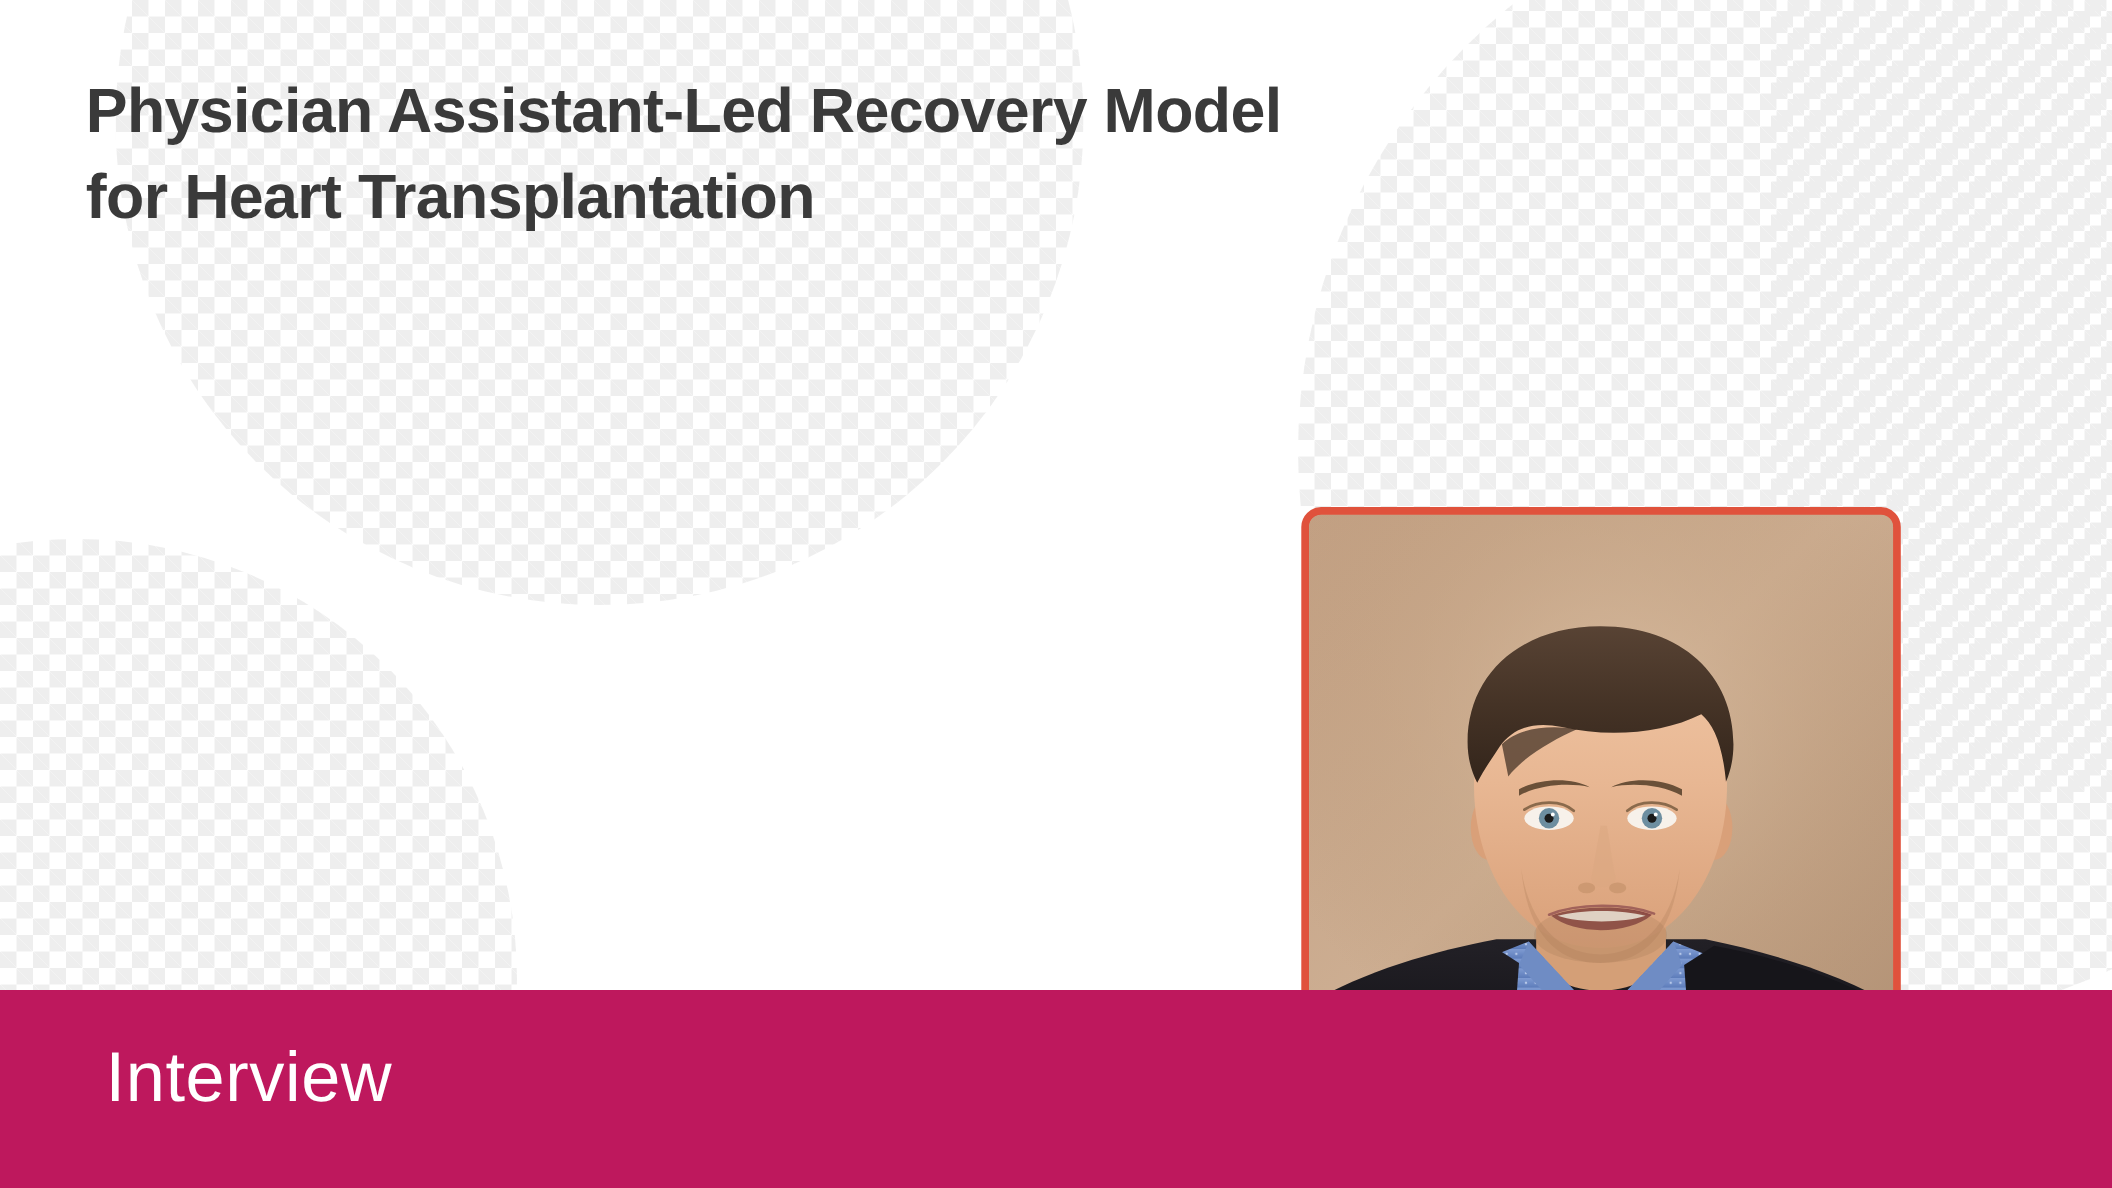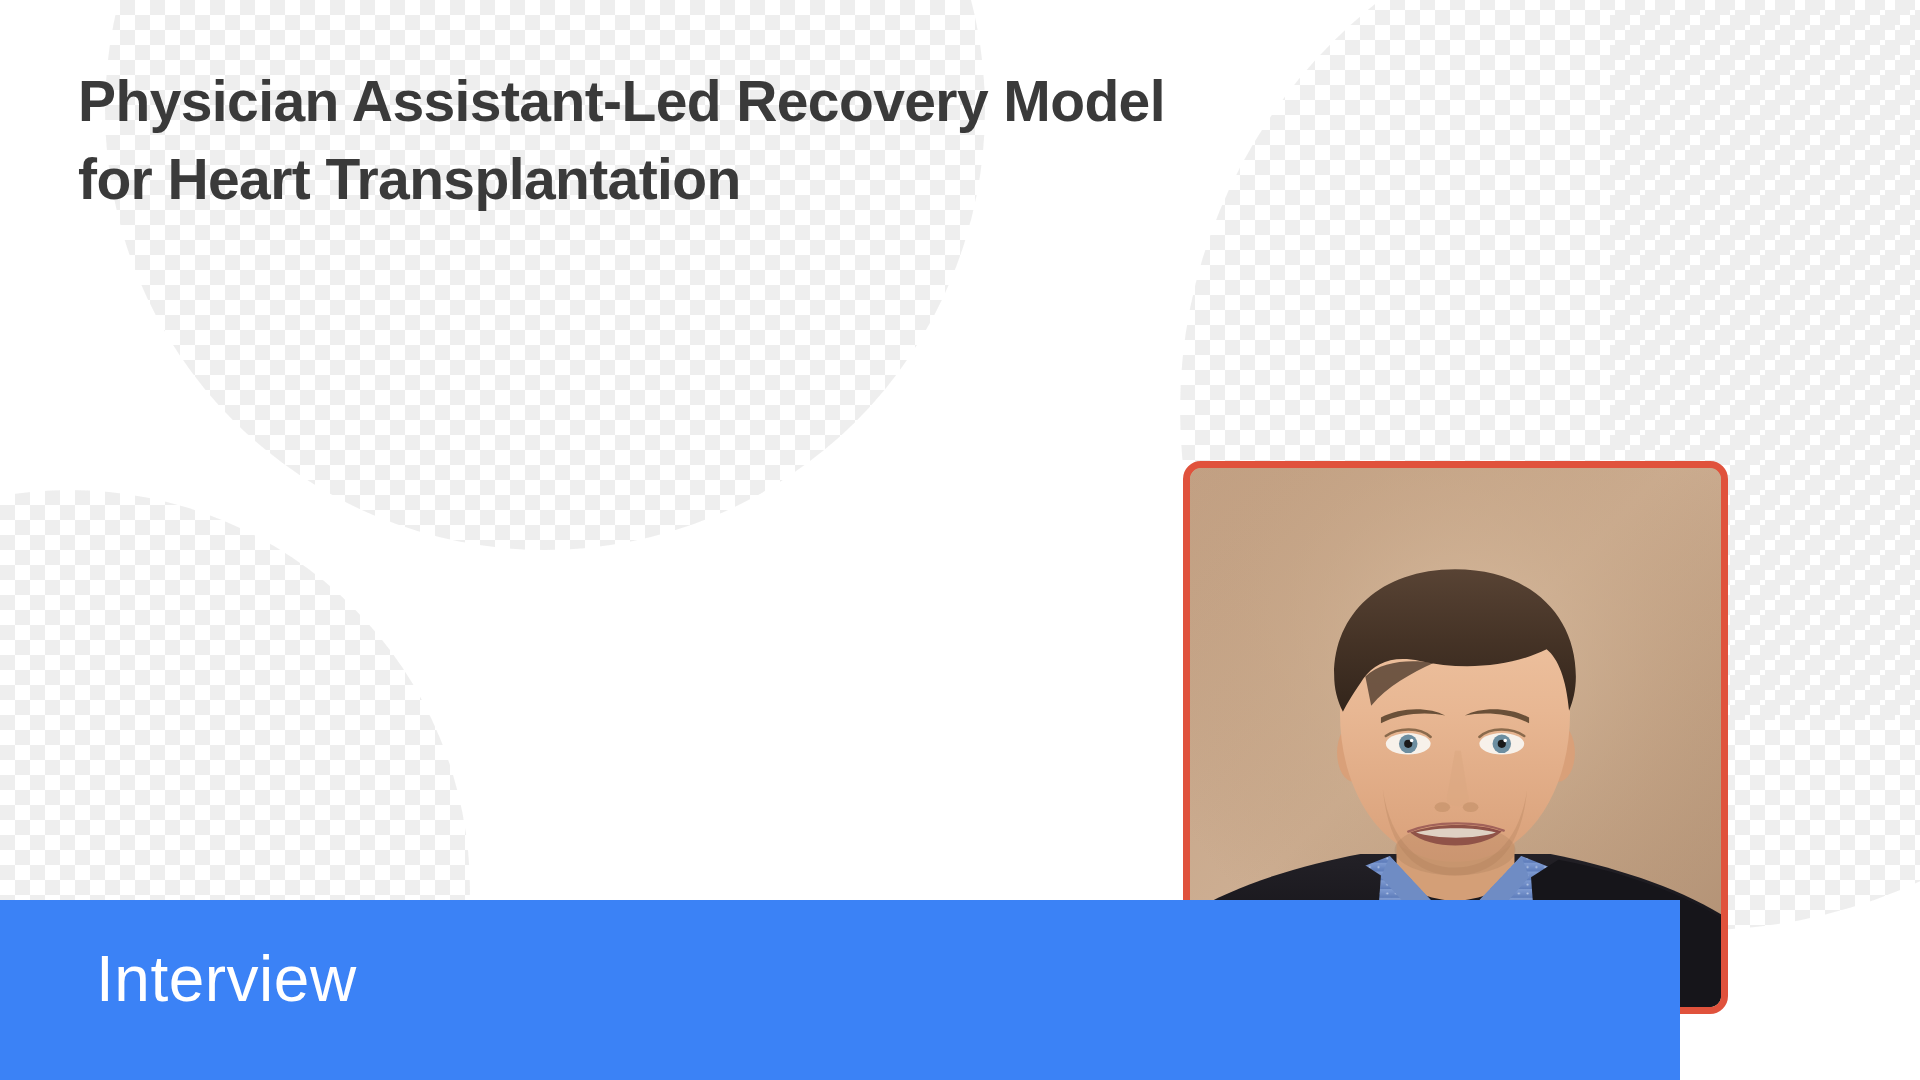--- a/index.html
+++ b/index.html
@@ -69,22 +69,22 @@
     font-weight:normal;
     line-height:1.2;
     letter-spacing:.2px;
     color:#3a3a3a;
   }
 
   
   #band {
     position:absolute;
     left:0; bottom:0;
-    width:1680px; height:180px;
-    background:#3b82f6;
+    width:1920px; height:180px;
+    background:#be185d;
   }
   #band-label {
     position:absolute;
     left:96px; top:47px;
     font-size:64px;
     font-weight:normal;
     letter-spacing:.5px;
     color:#ffffff;
     line-height:1;
   }

